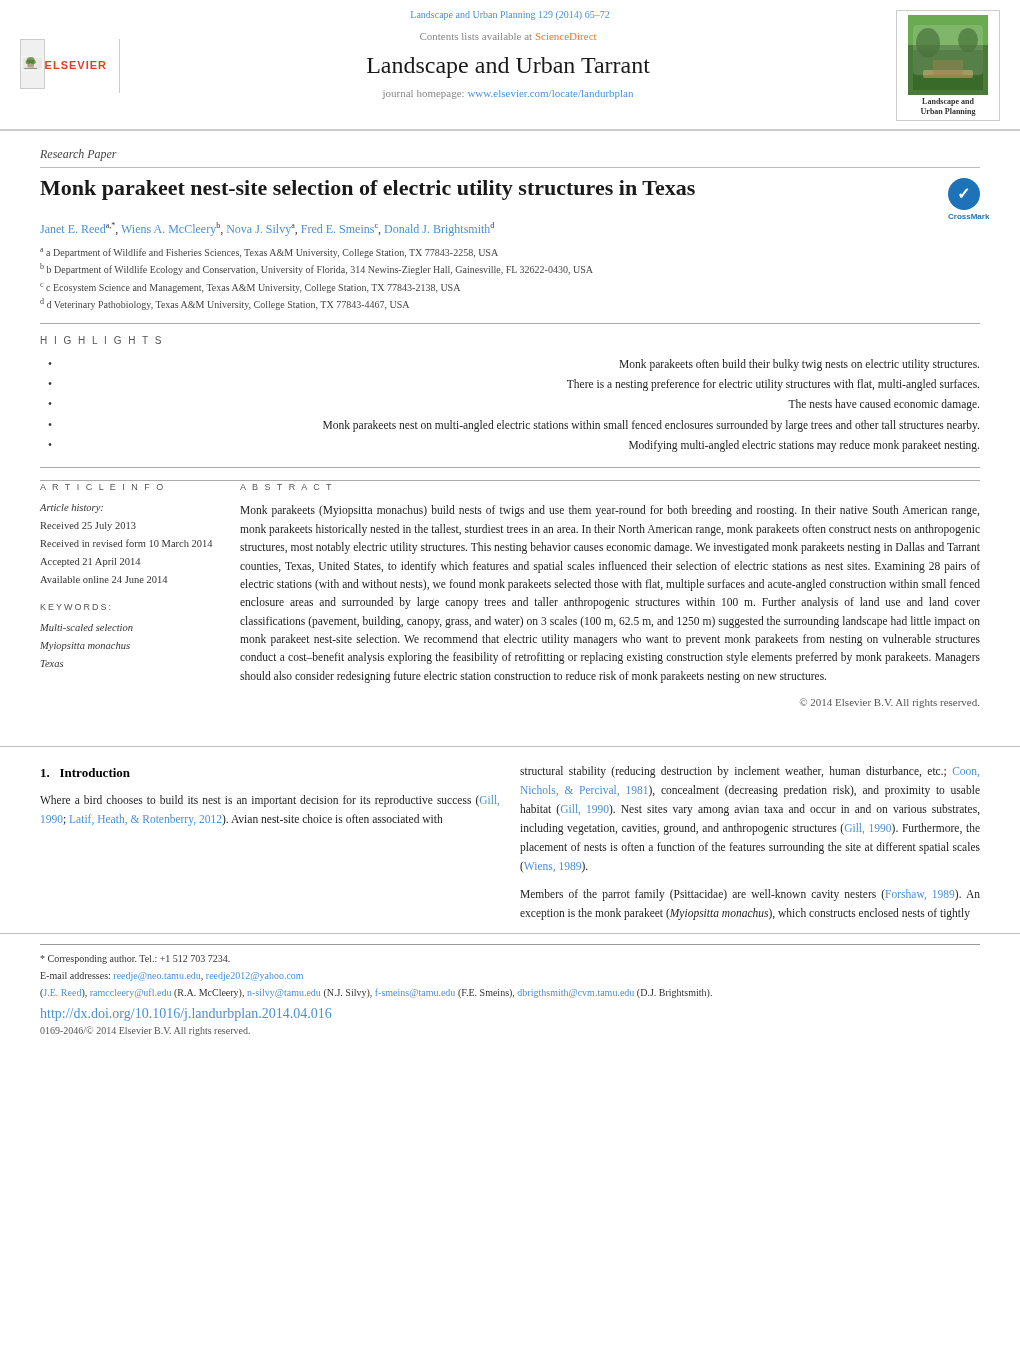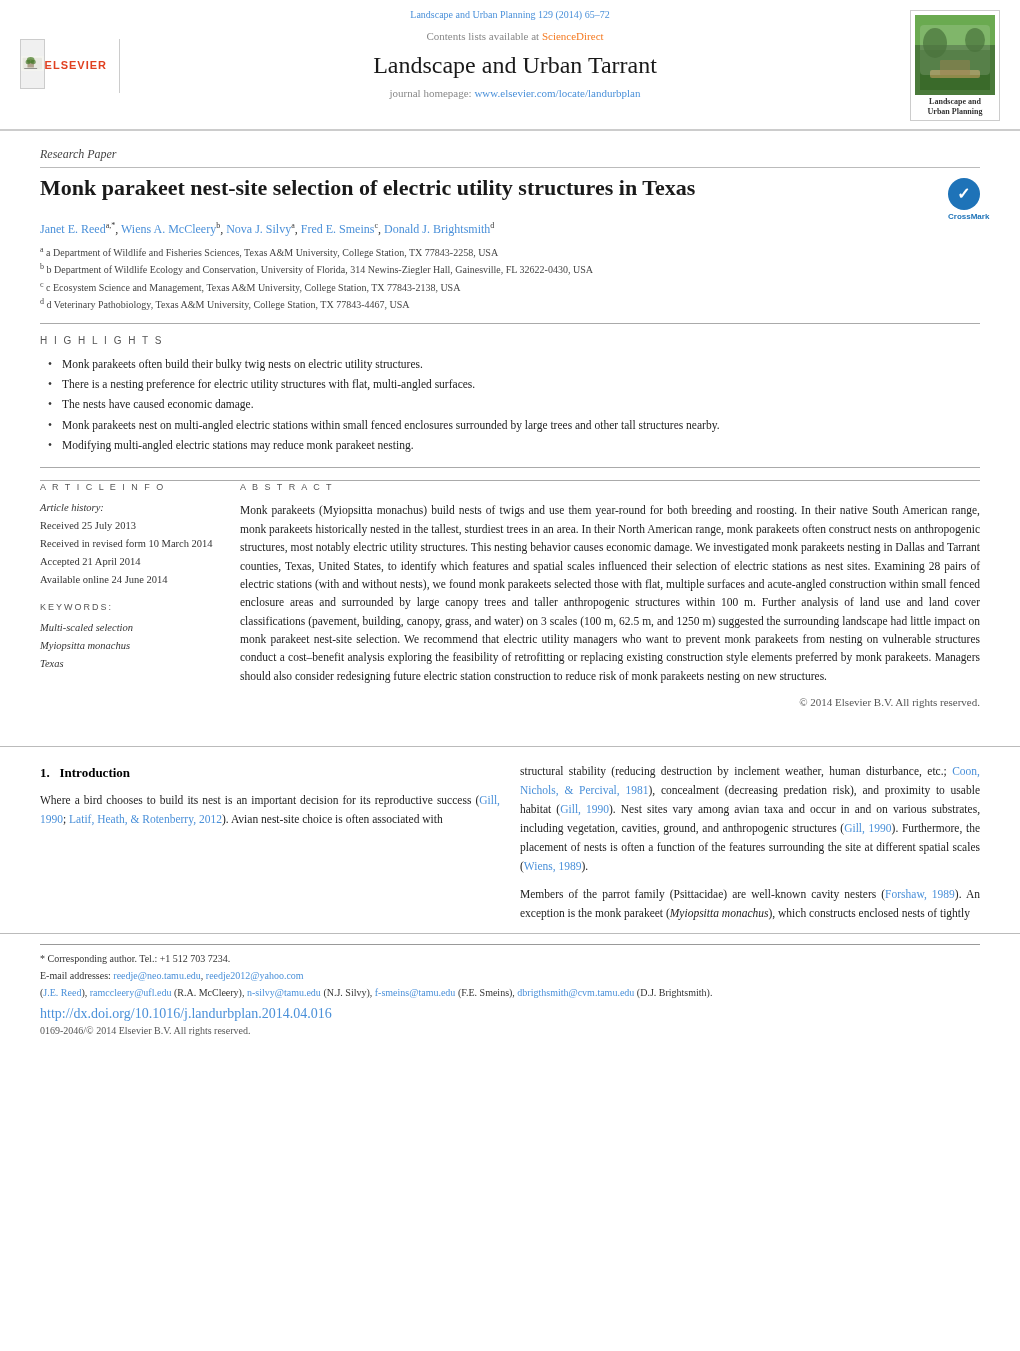--- a/index.html
+++ b/index.html
@@ -95,21 +95,21 @@
       font-size: 11px;
       color: #888;
     }
 
     .journal-homepage a {
       color: #4a90d9;
       text-decoration: none;
     }
 
     .journal-cover-box {
-      width: 90px;
+      width: 104px;
       flex-shrink: 0;
       display: flex;
       flex-direction: column;
       align-items: center;
       border: 1px solid #ccc;
       padding: 4px;
       margin-left: 12px;
       font-size: 9px;
       text-align: center;
     }
@@ -247,20 +247,21 @@
       padding-left: 8px;
     }
 
     .highlights-list li {
       font-size: 11.5px;
       color: #222;
       margin-bottom: 4px;
       padding-left: 14px;
       position: relative;
       line-height: 1.4;
+      text-align: right;
     }
 
     .highlights-list li::before {
       content: '•';
       position: absolute;
       left: 0;
       color: #333;
     }
 
     

